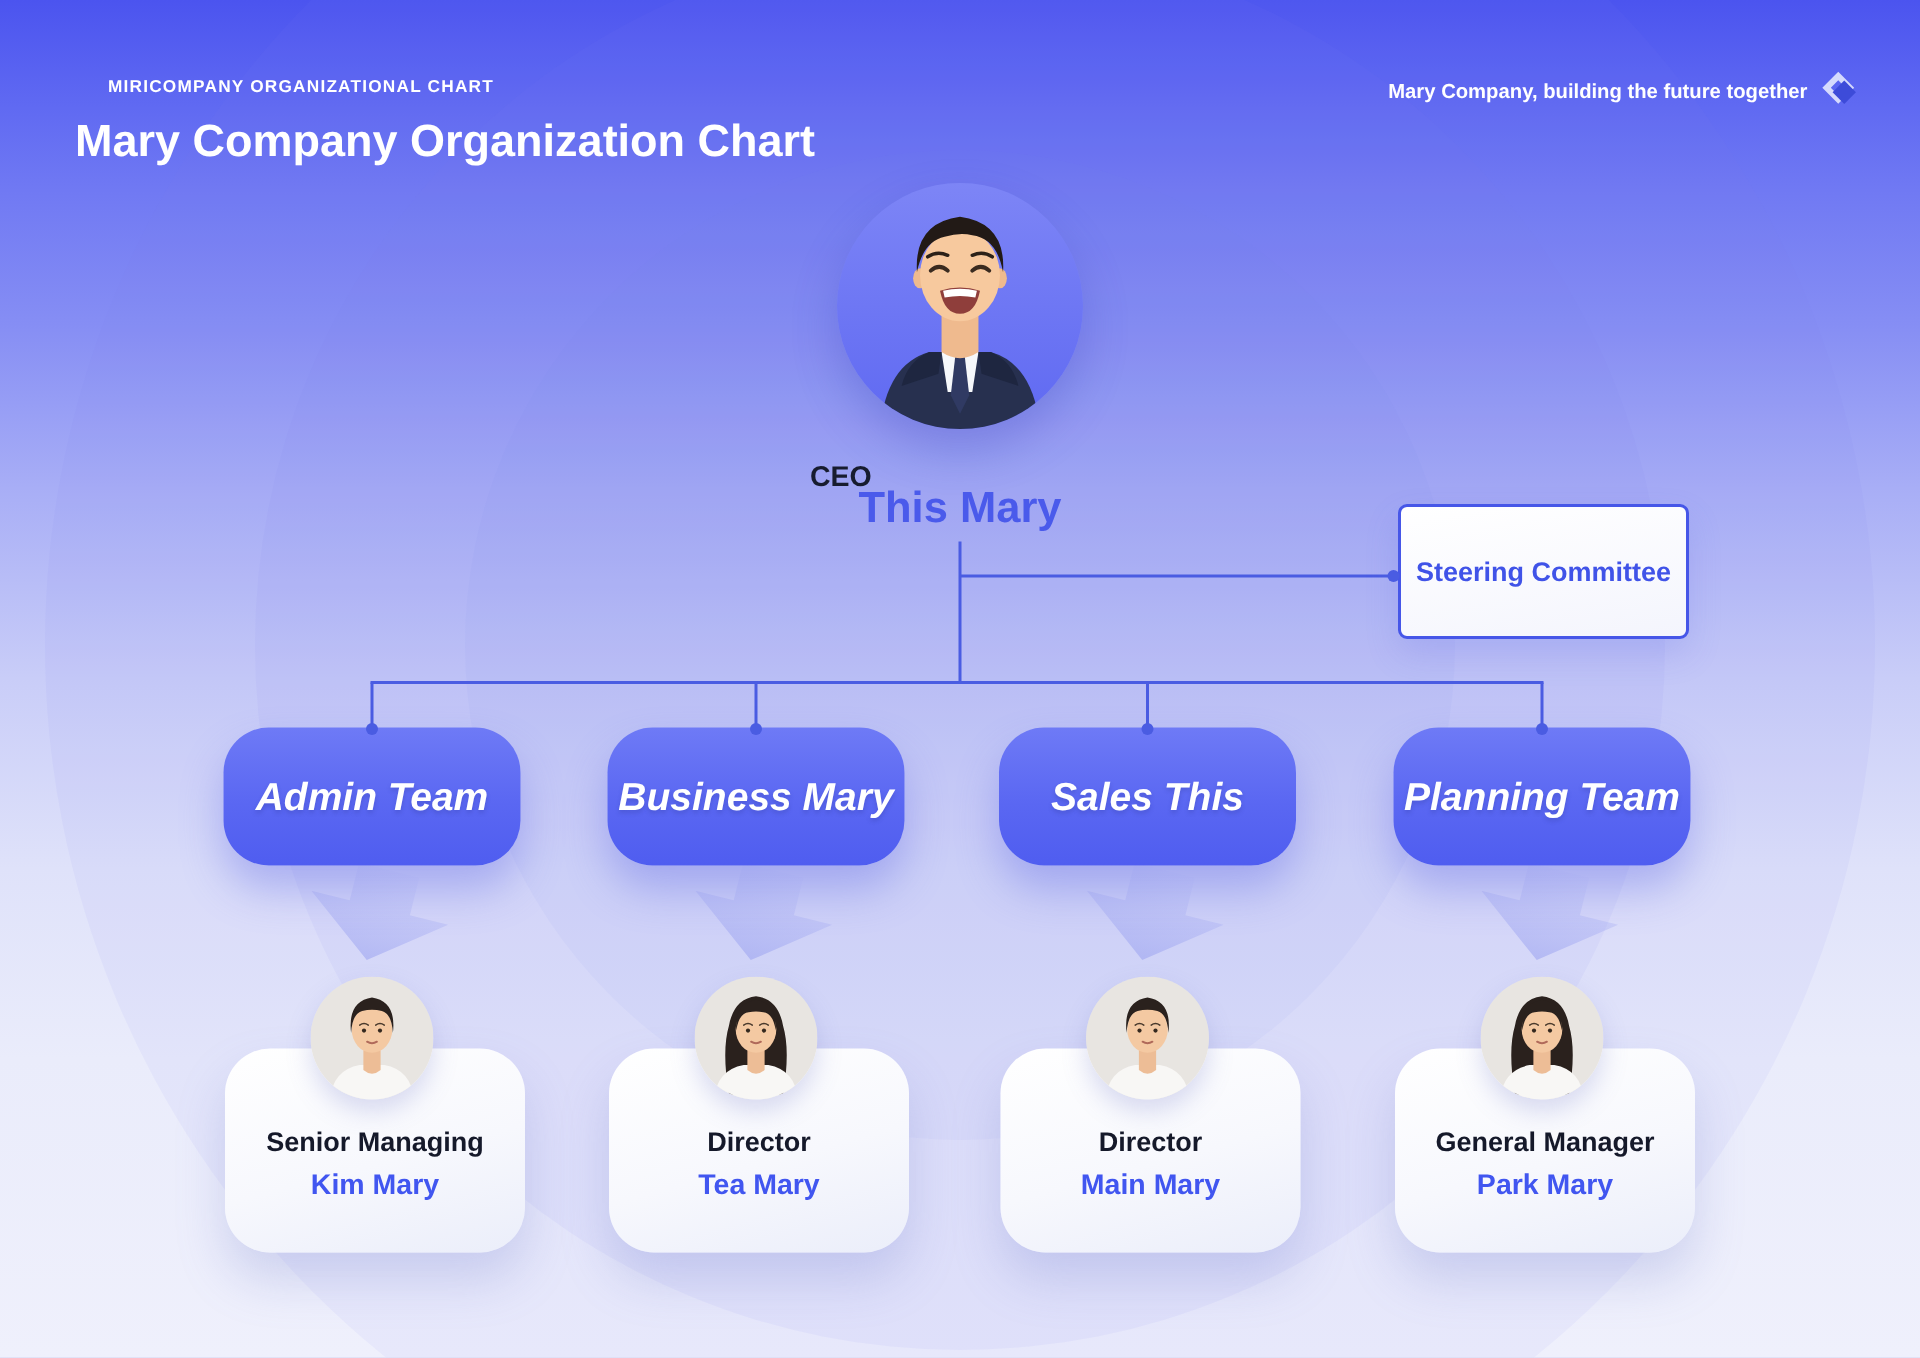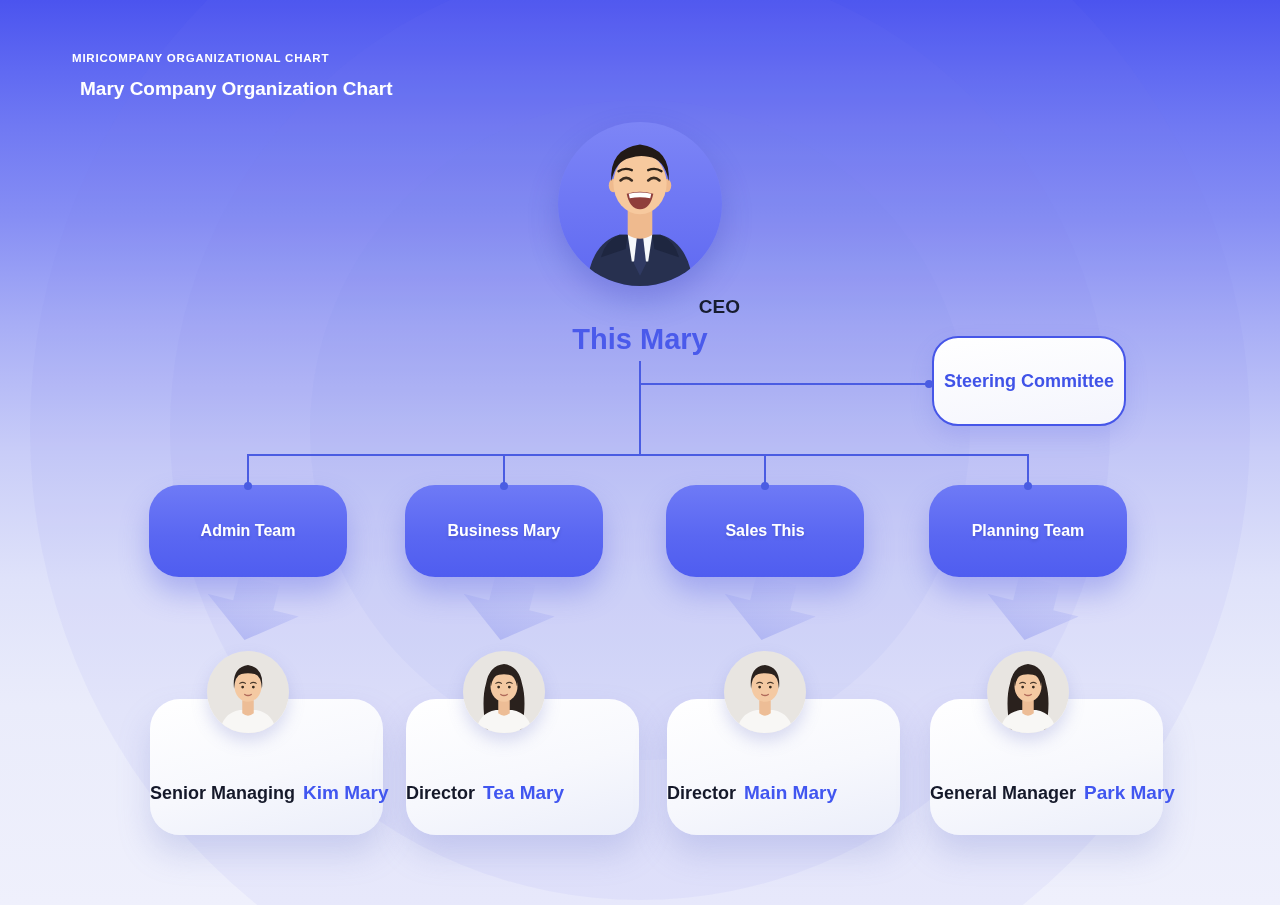--- a/index.html
+++ b/index.html
@@ -11,67 +11,67 @@
       #a8aef6 36%,#c9cdf8 50%,#dfe2fa 64%,#eaecfb 78%,#eff0fc 100%);
   }
   .ring{position:absolute;border-radius:50%;pointer-events:none;}
   .ring.r1{width:1220px;height:1220px;left:30px;top:-180px;background:rgba(122,130,244,0.07);}
   .ring.r2{width:940px;height:940px;left:170px;top:-40px;background:rgba(122,130,244,0.07);}
   .ring.r3{width:660px;height:660px;left:310px;top:100px;background:rgba(122,130,244,0.06);}
 
   
   .eyebrow{position:absolute;left:52px;top:52px;color:#ffffff;font-size:11.5px;
     font-weight:700;letter-spacing:0.8px;padding-left:20px;}
-  .page-title{position:absolute;left:50px;top:78px;color:#ffffff;font-size:19px;font-weight:700;margin-left:30px;}
+  .page-title{position:absolute;left:50px;top:78px;color:#ffffff;font-size:30px;font-weight:700;}
   .brand{position:absolute;right:40px;top:47px;display:flex;align-items:center;gap:9px;}
   .brand-text{color:#ffffff;font-size:13.5px;font-weight:700;}
   .logo{position:relative;width:26px;height:26px;}
   .logo .d1{position:absolute;left:4px;top:4px;width:15px;height:15px;
     border:4px solid rgba(235,238,255,0.85);transform:rotate(45deg);}
   .logo .d2{position:absolute;left:10px;top:9px;width:11px;height:11px;
     background:#3d4bd9;transform:rotate(45deg);}
 
   
   .ceo-avatar{position:absolute;left:558px;top:122px;width:164px;height:164px;border-radius:50%;
     overflow:hidden;box-shadow:0 14px 30px rgba(60,70,190,0.30);}
   .ceo-avatar svg{display:block;width:100%;height:100%;}
-  .ceo-role{position:absolute;left:540px;top:296px;width:200px;text-align:right;
+  .ceo-role{position:absolute;left:540px;top:308px;width:200px;text-align:left;
     color:#171c2f;font-size:19px;font-weight:700;}
   .ceo-name{position:absolute;left:510px;top:323px;width:260px;text-align:center;
     color:#4a5aeb;font-size:29px;font-weight:700;}
 
   
   .line{position:absolute;background:#4a5ce2;}
   .dot{position:absolute;width:8px;height:8px;border-radius:50%;background:#4a5ce2;z-index:3;}
 
   
-  .steering{position:absolute;left:932px;top:336px;width:194px;height:90px;border-radius:26px;
+  .steering{position:absolute;left:932px;top:336px;width:194px;height:90px;border-radius:6px;
     background:linear-gradient(170deg,#ffffff 0%,#f4f5fd 100%);
     border:2px solid #4656e8;display:flex;align-items:center;justify-content:center;
     box-shadow:0 10px 22px rgba(93,104,230,0.18);}
   .steering span{color:#4053e8;font-size:18px;font-weight:700;white-space:nowrap;}
 
   
   .team-box{position:absolute;top:485px;width:198px;height:92px;border-radius:30px;
     background:linear-gradient(180deg,#6e7af6 0%,#5a67f2 55%,#4f5df0 100%);
     display:flex;align-items:center;justify-content:center;
     box-shadow:0 16px 28px rgba(96,106,230,0.38);z-index:2;}
-  .team-box span{color:#ffffff;font-size:16px;font-weight:700;white-space:nowrap;
-    text-shadow:0 2px 3px rgba(47,58,150,0.28);}
+  .team-box span{color:#ffffff;font-size:26px;font-weight:700;white-space:nowrap;
+    text-shadow:0 2px 3px rgba(47,58,150,0.28);font-style:italic;}
 
   
   .soft-arrow{position:absolute;top:579px;width:94px;height:62px;transform:rotate(14deg);
     background:linear-gradient(180deg,rgba(190,195,247,0.12) 0%,rgba(152,160,240,0.55) 100%);
     clip-path:polygon(28% 0,72% 0,72% 42%,100% 42%,50% 100%,0 42%,28% 42%);}
 
   
-  .card{position:absolute;top:699px;width:233px;height:136px;border-radius:30px;
+  .card{position:absolute;top:699px;width:200px;height:136px;border-radius:30px;
     background:linear-gradient(165deg,#ffffff 0%,#f7f8fd 55%,#ebeefa 100%);
     box-shadow:0 18px 32px rgba(125,135,210,0.28);
-    display:flex;flex-direction:row;align-items:center;padding-top:52px;gap:8px;z-index:1;}
+    display:flex;flex-direction:column;align-items:center;padding-top:52px;gap:8px;z-index:1;}
   .card-role{color:#15192a;font-size:18px;font-weight:700;white-space:nowrap;}
   .card-name{color:#4156f0;font-size:19px;font-weight:700;white-space:nowrap;}
   .avatar{position:absolute;top:651px;width:82px;height:82px;border-radius:50%;overflow:hidden;
     z-index:2;box-shadow:0 8px 16px rgba(110,120,200,0.25);}
   .avatar svg{display:block;width:100%;height:100%;}
   .avatar .hair-long{display:none;}
   .avatar[data-avatar="female-portrait"] .hair-long{display:inline;}
   .avatar[data-avatar="female-portrait"] .hair-short{display:none;}
 
   
@@ -85,20 +85,27 @@
 <body>
 
 <div class="stage">
 
   <div class="ring r1"></div>
   <div class="ring r2"></div>
   <div class="ring r3"></div>
 
   <div class="eyebrow">MIRICOMPANY ORGANIZATIONAL CHART</div>
   <div class="page-title">Mary Company Organization Chart</div>
+  <div class="brand">
+    <span class="brand-text">Mary Company, building the future together</span>
+    <span class="logo">
+      <span class="d1"></span>
+      <span class="d2"></span>
+    </span>
+  </div>
 
   <div class="ceo-avatar">
     <svg viewBox="0 0 160 160">
       <defs>
         <linearGradient id="ceobg" x1="0" y1="0" x2="0" y2="1">
           <stop offset="0" stop-color="#7d85f6"></stop>
             <stop offset="1" stop-color="#5f69f2"></stop>
         </linearGradient>
       </defs>
       <rect width="160" height="160" fill="url(#ceobg)"></rect>

